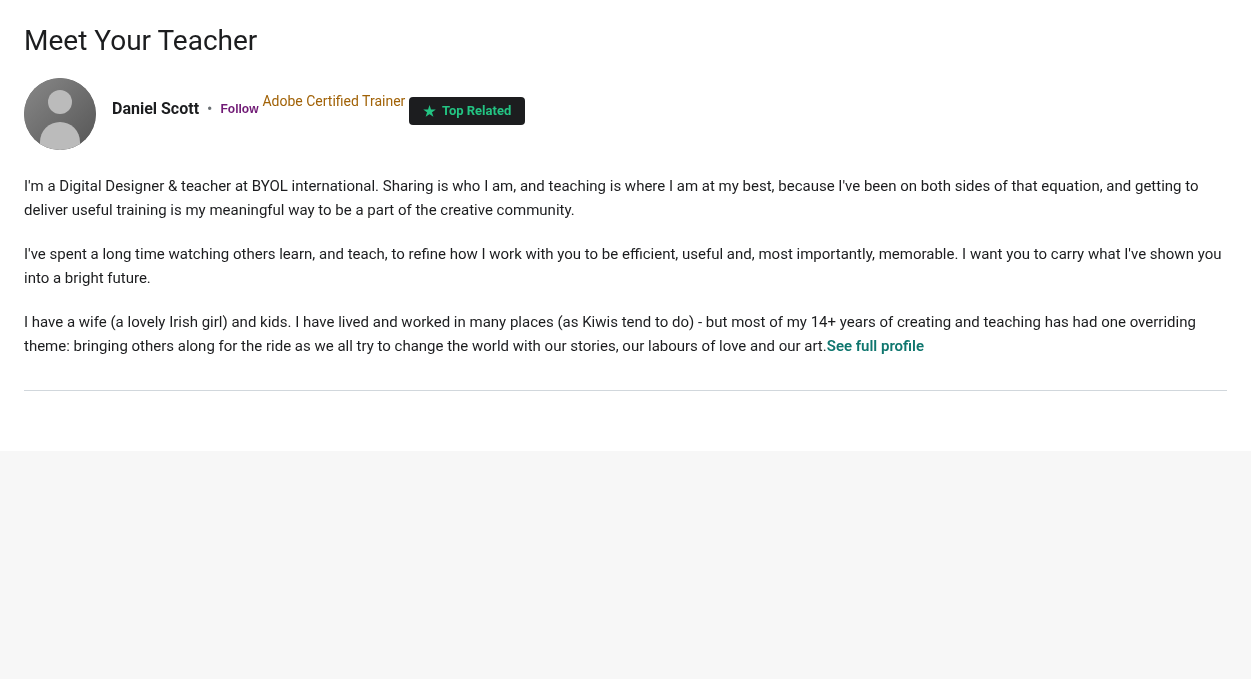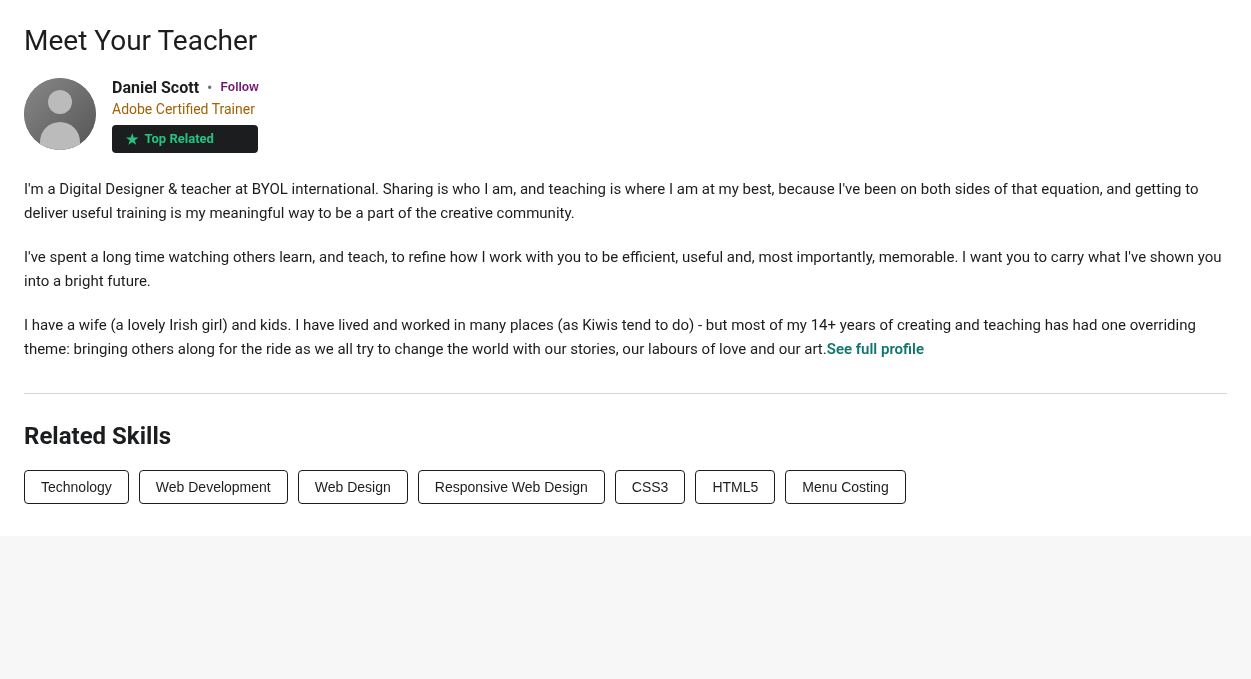--- a/index.html
+++ b/index.html
@@ -77,22 +77,23 @@
       left: 50%;
       transform: translateX(-50%);
       width: 40px;
       height: 28px;
       background: #bbb;
       border-radius: 20px 20px 0 0;
     }
 
     .teacher-details {
       display: flex;
-      flex-direction: column;
+      flex-direction: row;
       gap: 4px;
+      margin-top: 15px;
     }
 
     .teacher-name-row {
       display: flex;
       align-items: center;
       gap: 8px;
     }
 
     .teacher-name {
       font-size: 16px;
@@ -223,28 +224,14 @@
       <p>I'm a Digital Designer &amp; teacher at BYOL international. Sharing is who I am, and teaching is where I am at my best, because I've been on both sides of that equation, and getting to deliver useful training is my meaningful way to be a part of the creative community.</p>
       <p>I've spent a long time watching others learn, and teach, to refine how I work with you to be efficient, useful and, most importantly, memorable. I want you to carry what I've shown you into a bright future.</p>
       <p>
         <span>I have a wife (a lovely Irish girl) and kids. I have lived and worked in many places (as Kiwis tend to do) - but most of my 14+ years of creating and teaching has had one overriding theme: bringing others along for the ride as we all try to change the world with our stories, our labours of love and our art.</span><a class="see-full-profile" href="#">See full profile</a>
       </p>
     </div>
   </div>
 
   <hr class="divider">
 
-  <div>
-    <h2 class="related-skills-title">Related Skills</h2>
-
-    <div class="skills-list" id="skills-list">
-
-    <button class="skill-tag">Technology</button>
-        <button class="skill-tag">Web Development</button>
-        <button class="skill-tag">Web Design</button>
-        <button class="skill-tag">Responsive Web Design</button>
-        <button class="skill-tag">CSS3</button>
-        <button class="skill-tag">HTML5</button>
-        <button class="skill-tag">Menu Costing</button>
-      </div>
-  </div>
 
 </div>
 
 </body></html>

